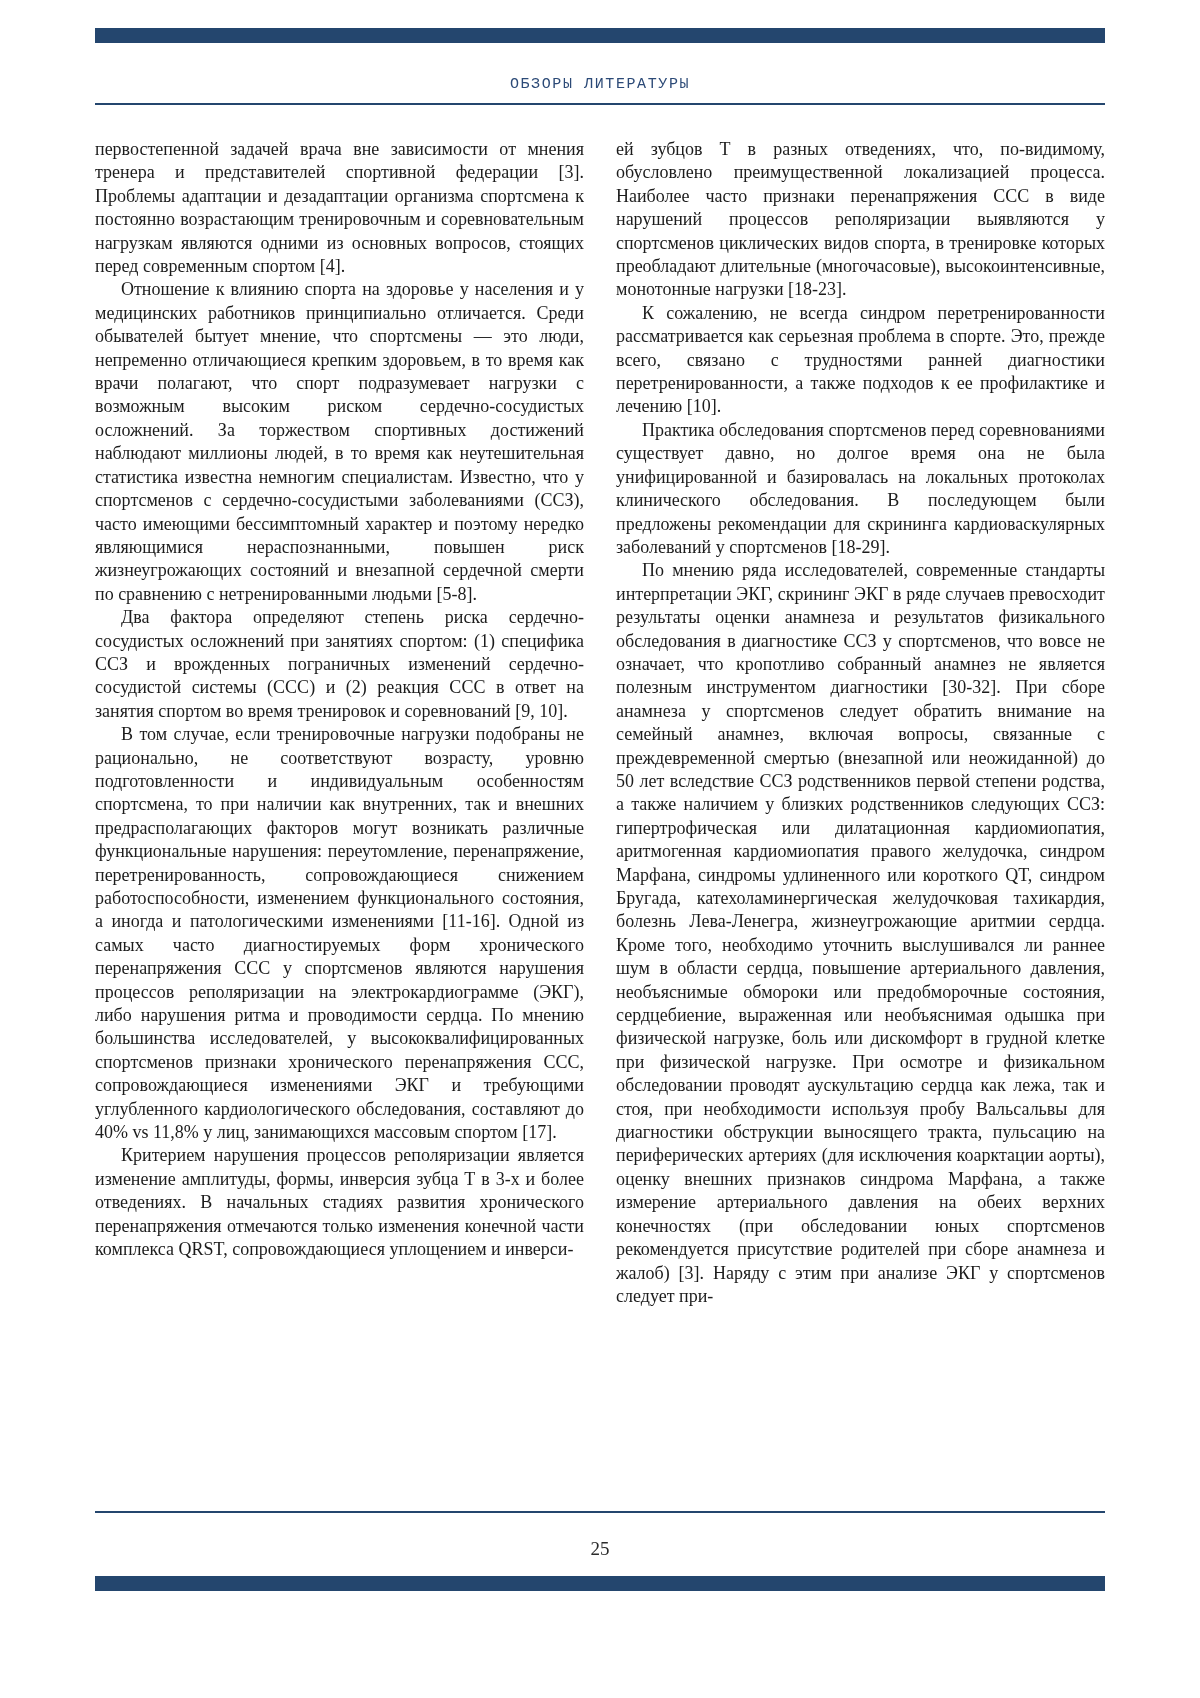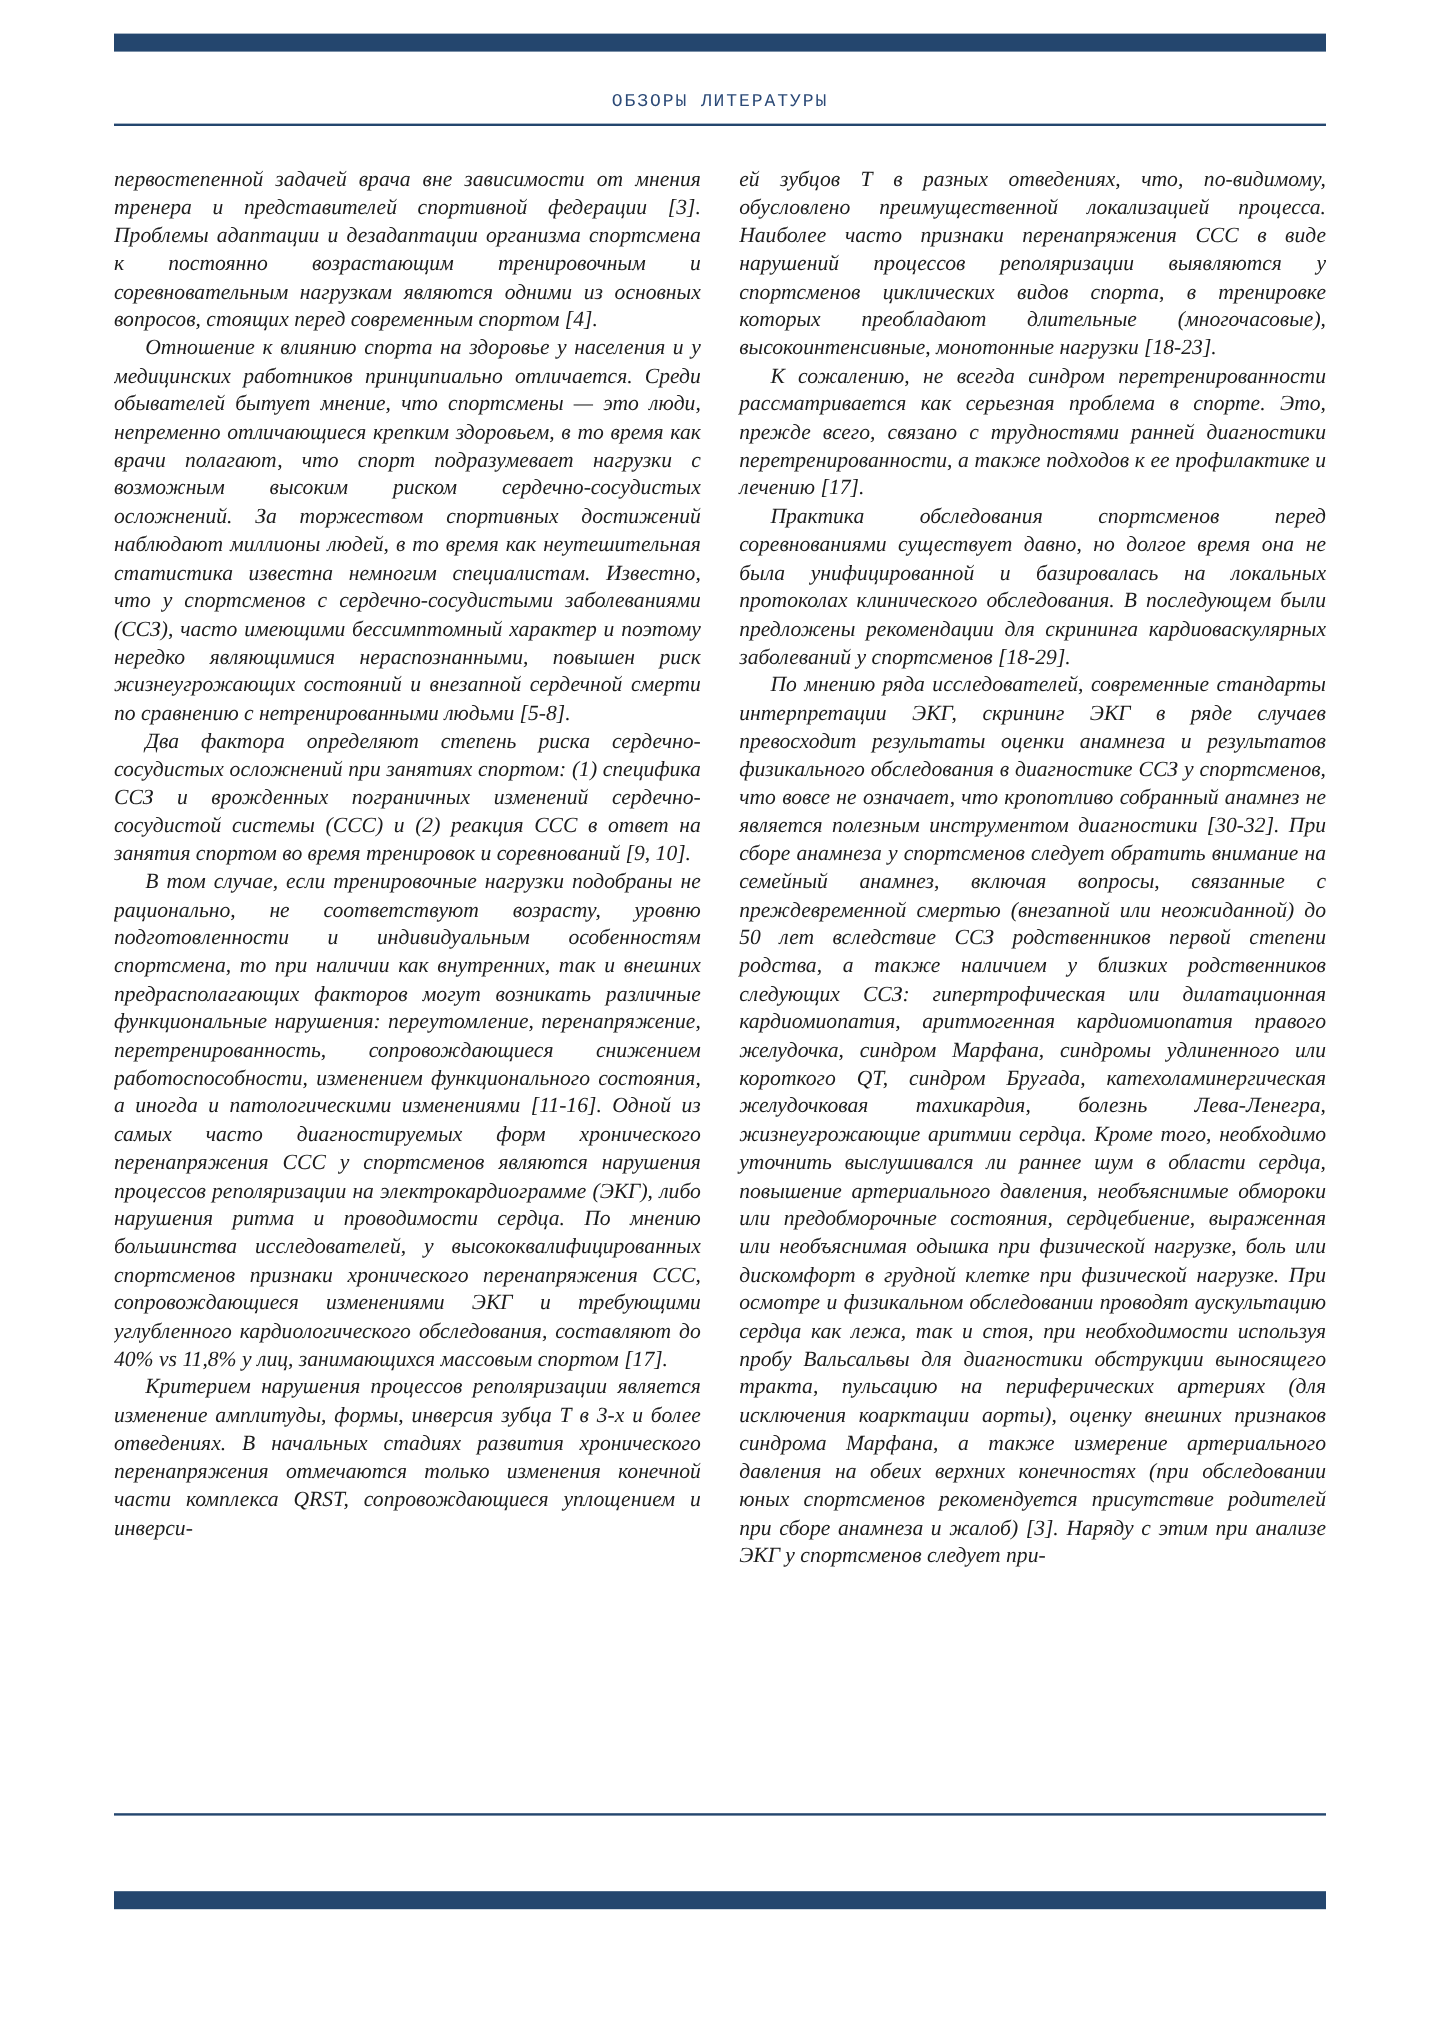--- a/index.html
+++ b/index.html
@@ -36,21 +36,20 @@
       background: #24466e;
     }
     .content {
       position: absolute;
       left: 95px; right: 95px;
       top: 138px;
       height: 1368px;
       display: flex;
       gap: 32px;
       overflow: hidden;
-      font-style: italic;
     }
     .column {
       flex: 1 1 0;
       min-width: 0;
       color: #1c1c1c;
       font-size: 18px;
       line-height: 23.4px;
       text-align: justify;
       hyphens: auto;
       -webkit-hyphens: auto;
@@ -95,25 +94,26 @@
     <div class="column">
       <p>первостепенной задачей врача вне зависимости от мнения тренера и представителей спортивной федерации [3]. Проблемы адаптации и дезадаптации организма спортсмена к постоянно возрастающим тренировочным и соревновательным нагрузкам являются одними из основных вопросов, стоящих перед современным спортом [4].</p>
       <p>Отношение к влиянию спорта на здоровье у населения и у медицинских работников принципиально отличается. Среди обывателей бытует мнение, что спортсмены — это люди, непременно отличающиеся крепким здоровьем, в то время как врачи полагают, что спорт подразумевает нагрузки с возможным высоким риском сердечно-сосудистых осложнений. За торжеством спортивных достижений наблюдают миллионы людей, в то время как неутешительная статистика известна немногим специалистам. Известно, что у спортсменов с сердечно-сосудистыми заболеваниями (ССЗ), часто имеющими бессимптомный характер и поэтому нередко являющимися нераспознанными, повышен риск жизнеугрожающих состояний и внезапной сердечной смерти по сравнению с нетренированными людьми [5-8].</p>
       <p>Два фактора определяют степень риска сердечно-сосудистых осложнений при занятиях спортом: (1) специфика ССЗ и врожденных пограничных изменений сердечно-сосудистой системы (ССС) и (2) реакция ССС в ответ на занятия спортом во время тренировок и соревнований [9, 10].</p>
       <p>В том случае, если тренировочные нагрузки подобраны не рационально, не соответствуют возрасту, уровню подготовленности и индивидуальным особенностям спортсмена, то при наличии как внутренних, так и внешних предрасполагающих факторов могут возникать различные функциональные нарушения: переутомление, перенапряжение, перетренированность, сопровождающиеся снижением работоспособности, изменением функционального состояния, а иногда и патологическими изменениями [11-16]. Одной из самых часто диагностируемых форм хронического перенапряжения ССС у спортсменов являются нарушения процессов реполяризации на электрокардиограмме (ЭКГ), либо нарушения ритма и проводимости сердца. По мнению большинства исследователей, у высококвалифицированных спортсменов признаки хронического перенапряжения ССС, сопровождающиеся изменениями ЭКГ и требующими углубленного кардиологического обследования, составляют до 40% vs 11,8% у лиц, занимающихся массовым спортом [17].</p>
       <p>Критерием нарушения процессов реполяризации является изменение амплитуды, формы, инверсия зубца Т в 3-х и более отведениях. В начальных стадиях развития хронического перенапряжения отмечаются только изменения конечной части комплекса QRST, сопровождающиеся уплощением и инверси-</p>
     </div>
 
     <div class="column">
       <p>ей зубцов Т в разных отведениях, что, по-видимому, обусловлено преимущественной локализацией процесса. Наиболее часто признаки перенапряжения ССС в виде нарушений процессов реполяризации выявляются у спортсменов циклических видов спорта, в тренировке которых преобладают длительные (многочасовые), высокоинтенсивные, монотонные нагрузки [18-23].</p>
-      <p>К сожалению, не всегда синдром перетренированности рассматривается как серьезная проблема в спорте. Это, прежде всего, связано с трудностями ранней диагностики перетренированности, а также подходов к ее профилактике и лечению [17].</p>
+      <p>К сожалению, не всегда синдром перетренированности рассматривается как серьезная проблема в спорте. Это, прежде всего, связано с трудностями ранней диагностики перетренированности, а также подходов к ее профилактике и лечению [10].</p>
       <p>Практика обследования спортсменов перед соревнованиями существует давно, но долгое время она не была унифицированной и базировалась на локальных протоколах клинического обследования. В последующем были предложены рекомендации для скрининга кардиоваскулярных заболеваний у спортсменов [18-29].</p>
       <p>По мнению ряда исследователей, современные стандарты интерпретации ЭКГ, скрининг ЭКГ в ряде случаев превосходит результаты оценки анамнеза и результатов физикального обследования в диагностике ССЗ у спортсменов, что вовсе не означает, что кропотливо собранный анамнез не является полезным инструментом диагностики [30-32]. При сборе анамнеза у спортсменов следует обратить внимание на семейный анамнез, включая вопросы, связанные с преждевременной смертью (внезапной или неожиданной) до 50 лет вследствие ССЗ родственников первой степени родства, а также наличием у близких родственников следующих ССЗ: гипертрофическая или дилатационная кардиомиопатия, аритмогенная кардиомиопатия правого желудочка, синдром Марфана, синдромы удлиненного или короткого QT, синдром Бругада, катехоламинергическая желудочковая тахикардия, болезнь Лева-Ленегра, жизнеугрожающие аритмии сердца. Кроме того, необходимо уточнить выслушивался ли раннее шум в области сердца, повышение артериального давления, необъяснимые обмороки или предобморочные состояния, сердцебиение, выраженная или необъяснимая одышка при физической нагрузке, боль или дискомфорт в грудной клетке при физической нагрузке. При осмотре и физикальном обследовании проводят аускультацию сердца как лежа, так и стоя, при необходимости используя пробу Вальсальвы для диагностики обструкции выносящего тракта, пульсацию на периферических артериях (для исключения коарктации аорты), оценку внешних признаков синдрома Марфана, а также измерение артериального давления на обеих верхних конечностях (при обследовании юных спортсменов рекомендуется присутствие родителей при сборе анамнеза и жалоб) [3]. Наряду с этим при анализе ЭКГ у спортсменов следует при-</p>
     </div>
 
   </div>
 
   <div class="footer-rule"></div>
 
+  <div class="page-number">25</div>
 
   <div class="bottom-bar"></div>
 
 </div>
 
 </body></html>

